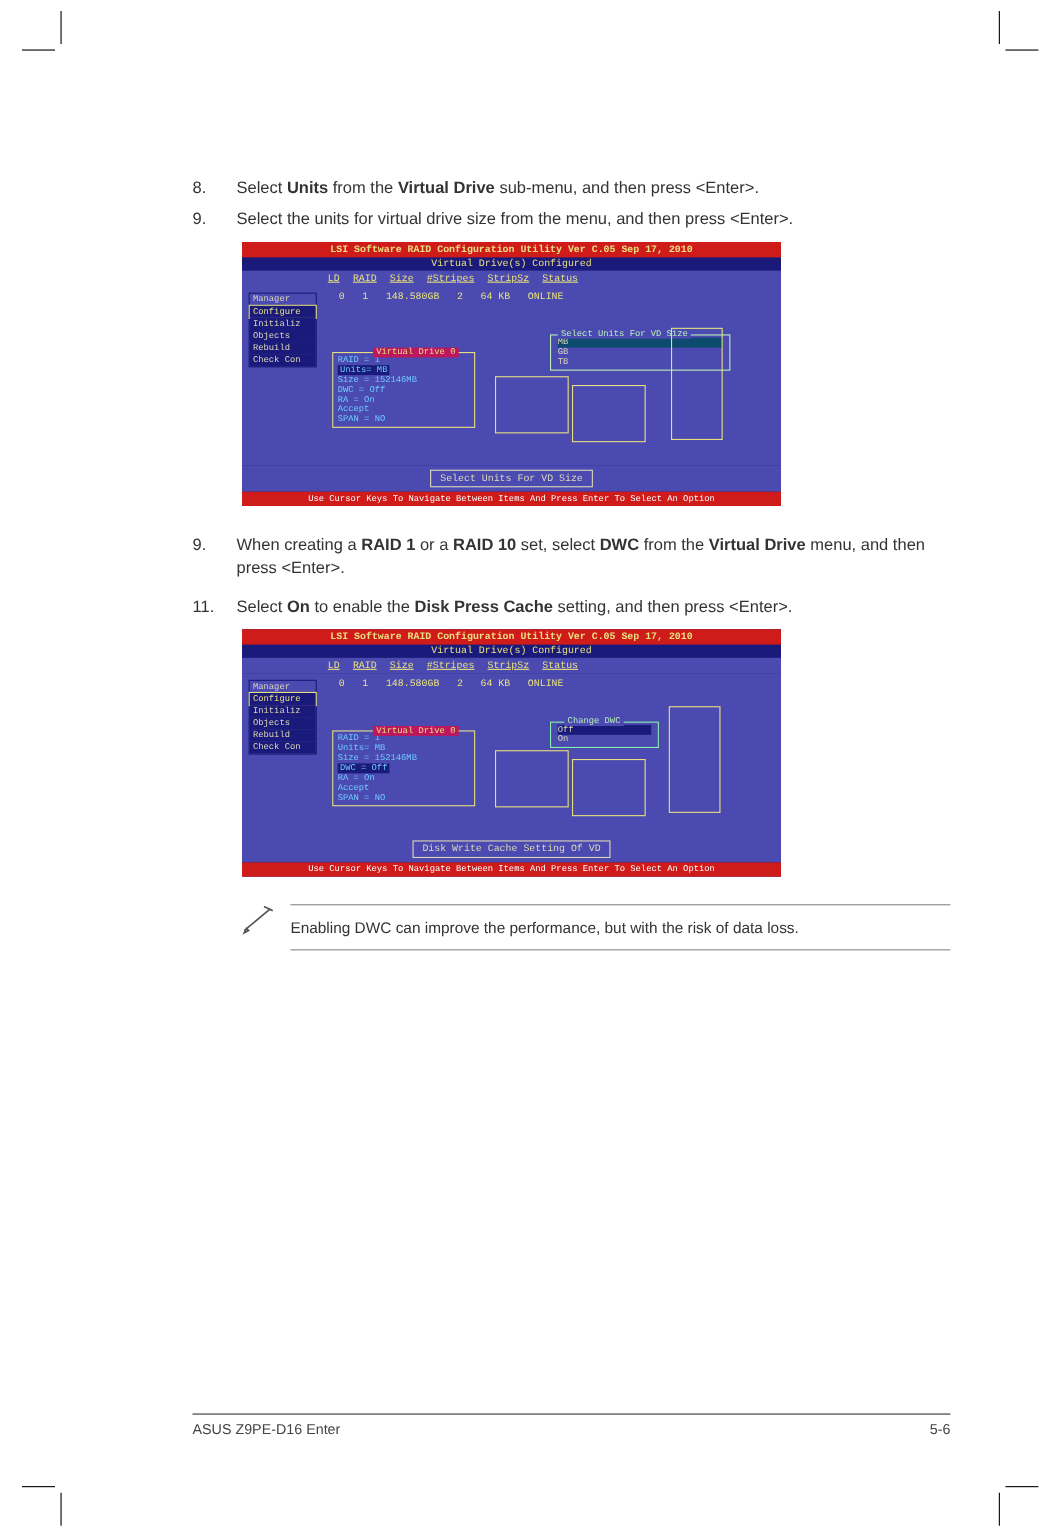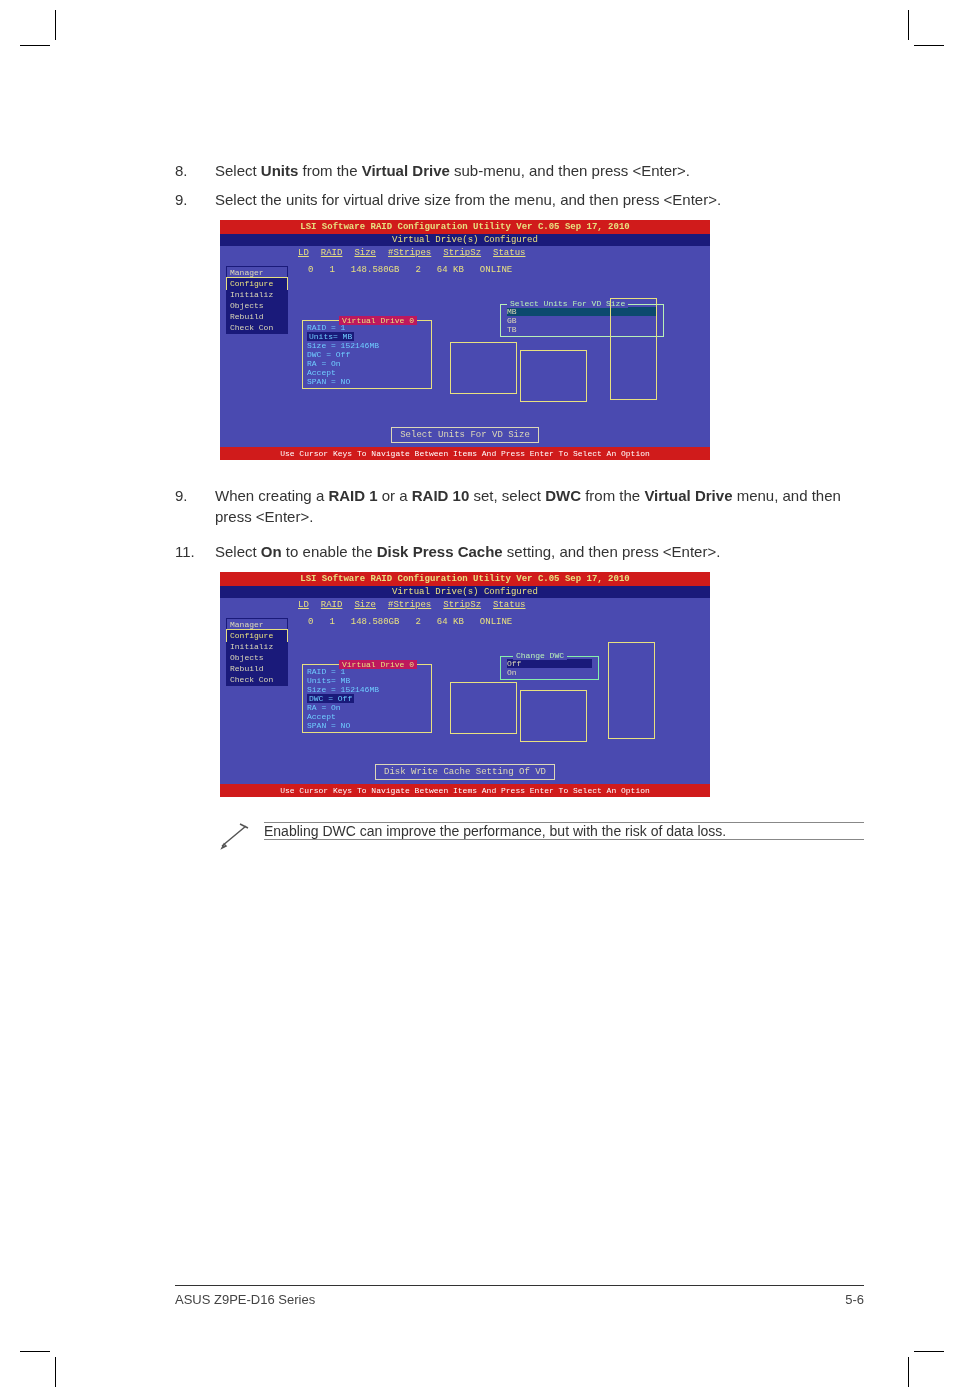--- a/index.html
+++ b/index.html
@@ -180,21 +180,21 @@
       align-items: flex-start;
     }
     .note-icon {
       margin-right: 12px;
       font-size: 28px;
       color: #555;
     }
     .note-text {
       border-top: 1px solid #888;
       border-bottom: 1px solid #888;
-      padding: 0 0;
+      padding: 12px 0;
       font-size: 14px;
       flex: 1;
       color: #333;
     }
     .page-footer {
       position: absolute;
       bottom: 85px;
       left: 175px;
       right: 90px;
       border-top: 1px solid #333;
@@ -373,15 +373,15 @@
       <svg width="32" height="28" viewBox="0 0 32 28">
           <path d="M2 24 L26 4 M20 2 L28 6 M4 22 L2 26 L6 24 Z" stroke="#555" stroke-width="1.5" fill="none"></path>
         </svg>
     </div>
     <div class="note-text">Enabling DWC can improve the performance, but with the risk of data loss.</div>
   </div>
 
 </div>
 
 <div class="page-footer">
-  <span>ASUS Z9PE-D16 Series</span>
+  <span>ASUS Z9PE-D16 Enter</span>
   <span>5-6</span>
 </div>
 
 </body></html>

